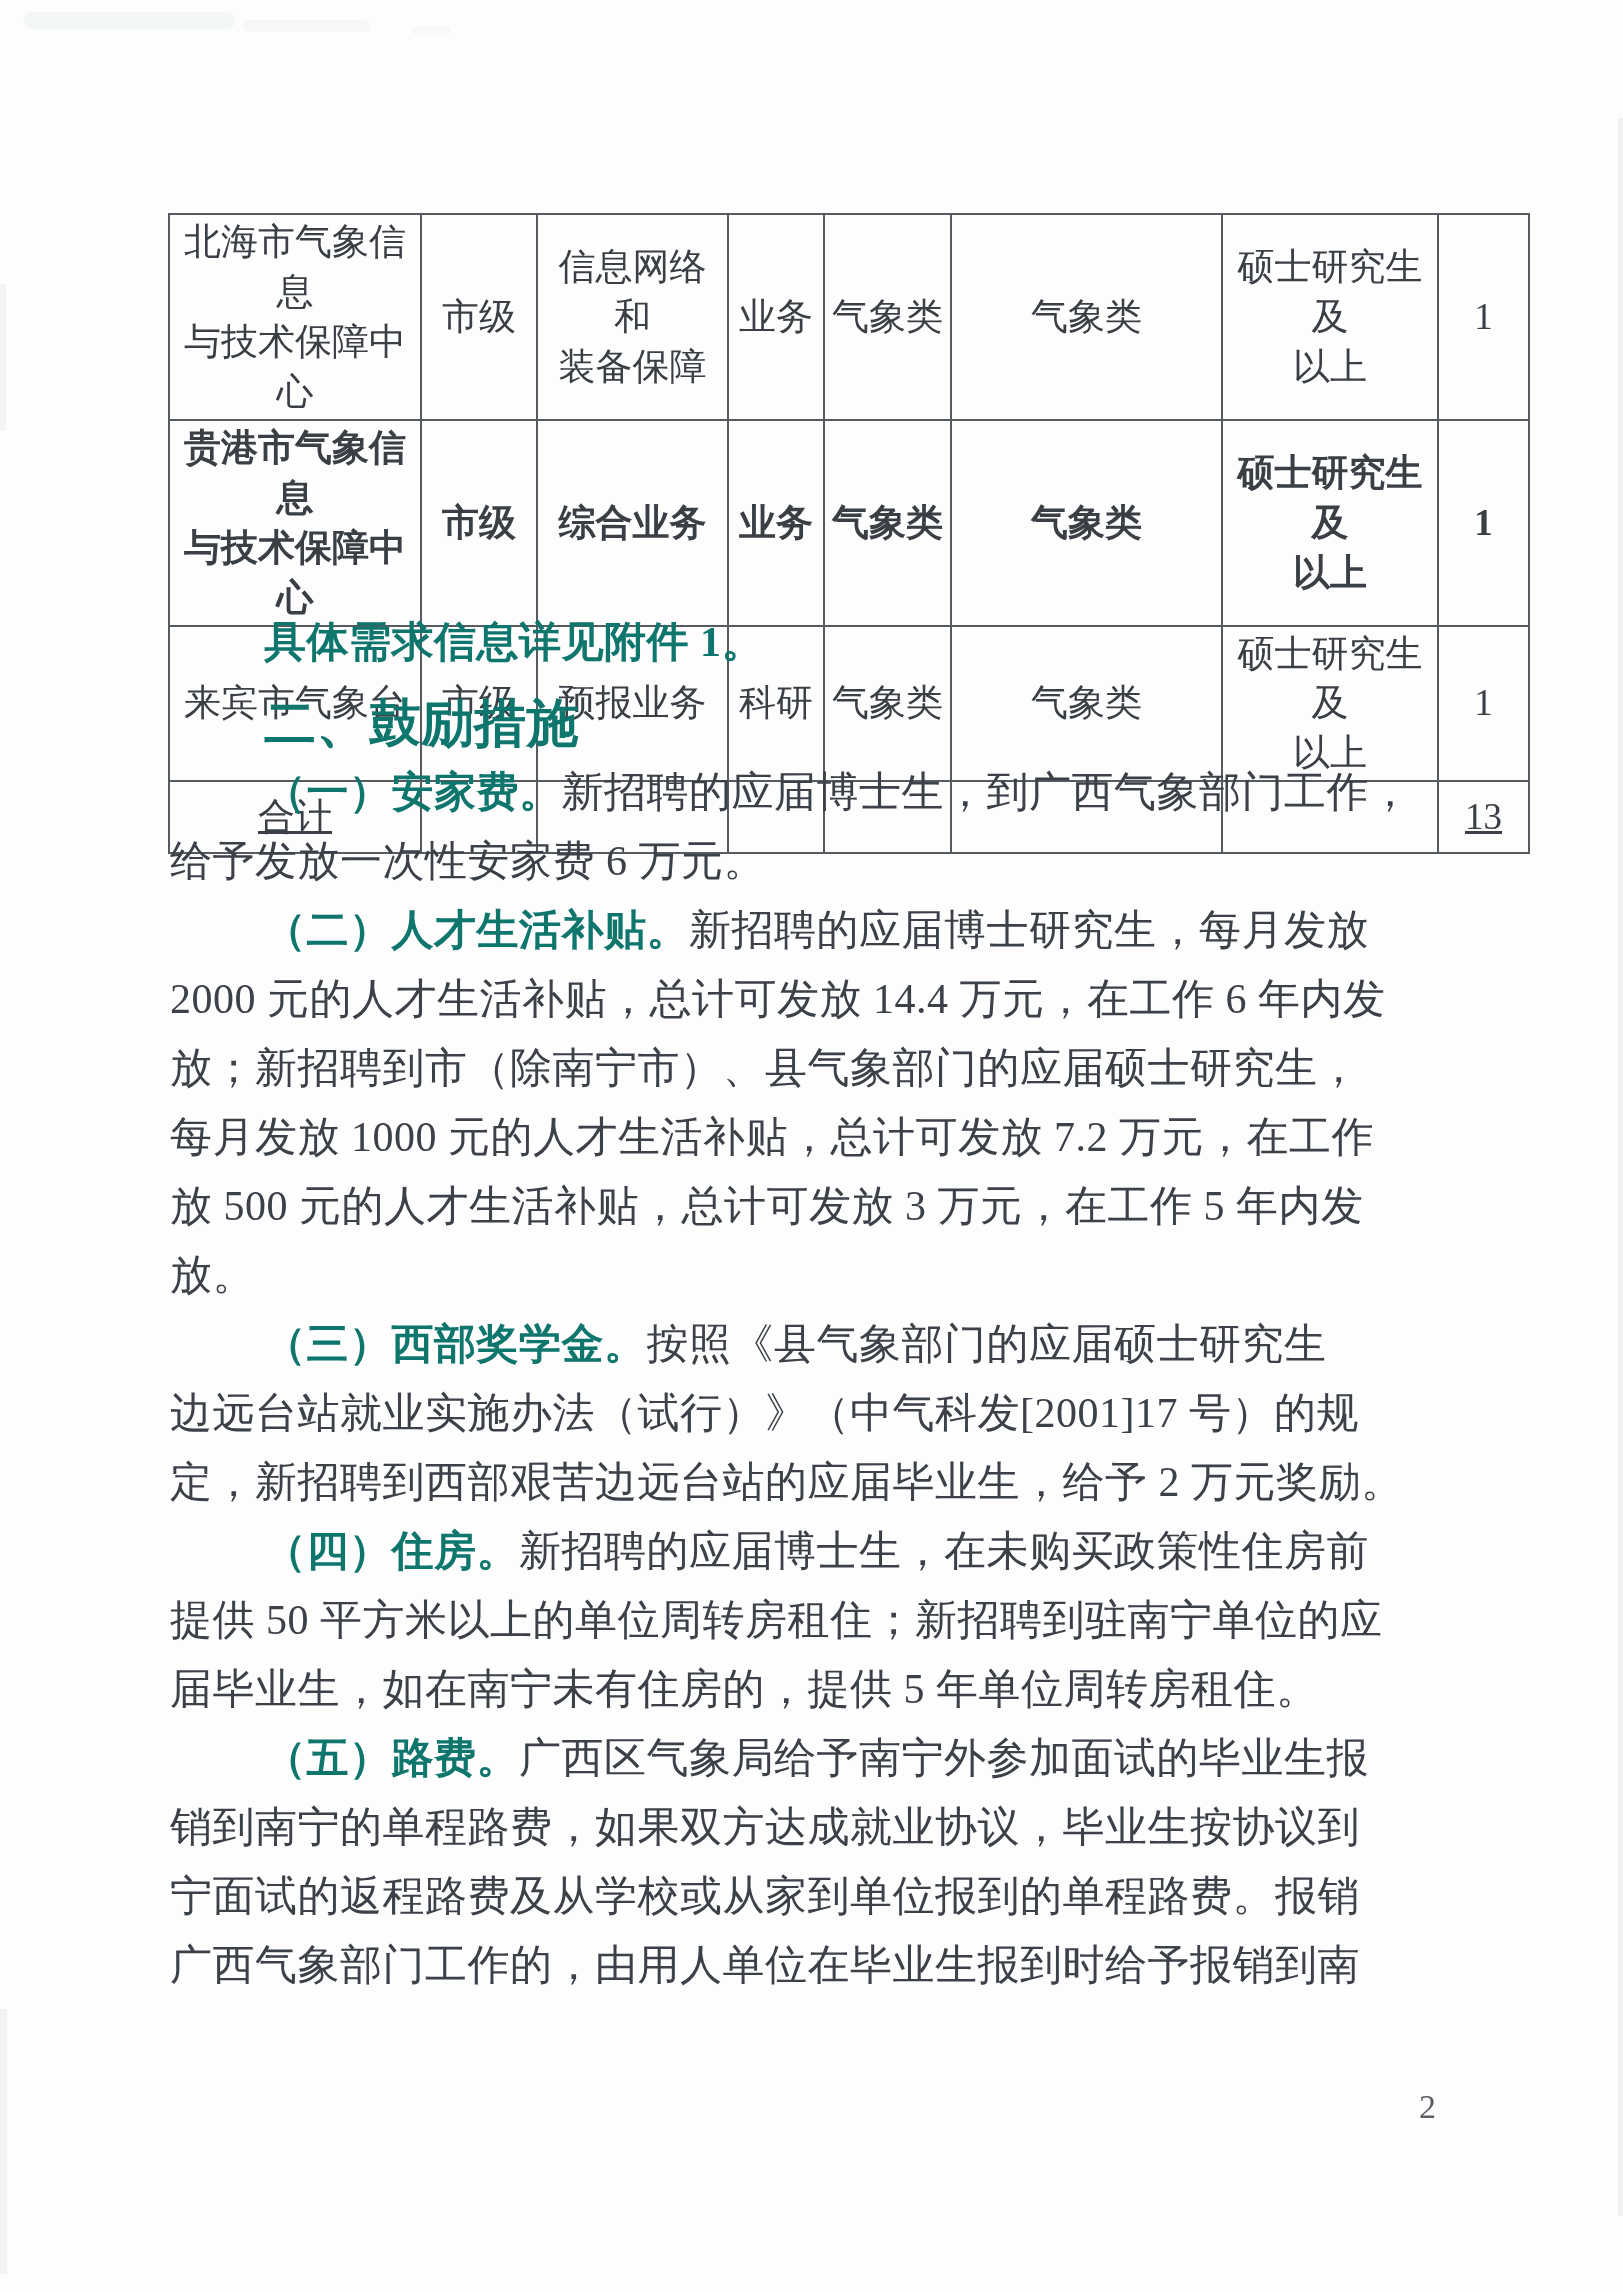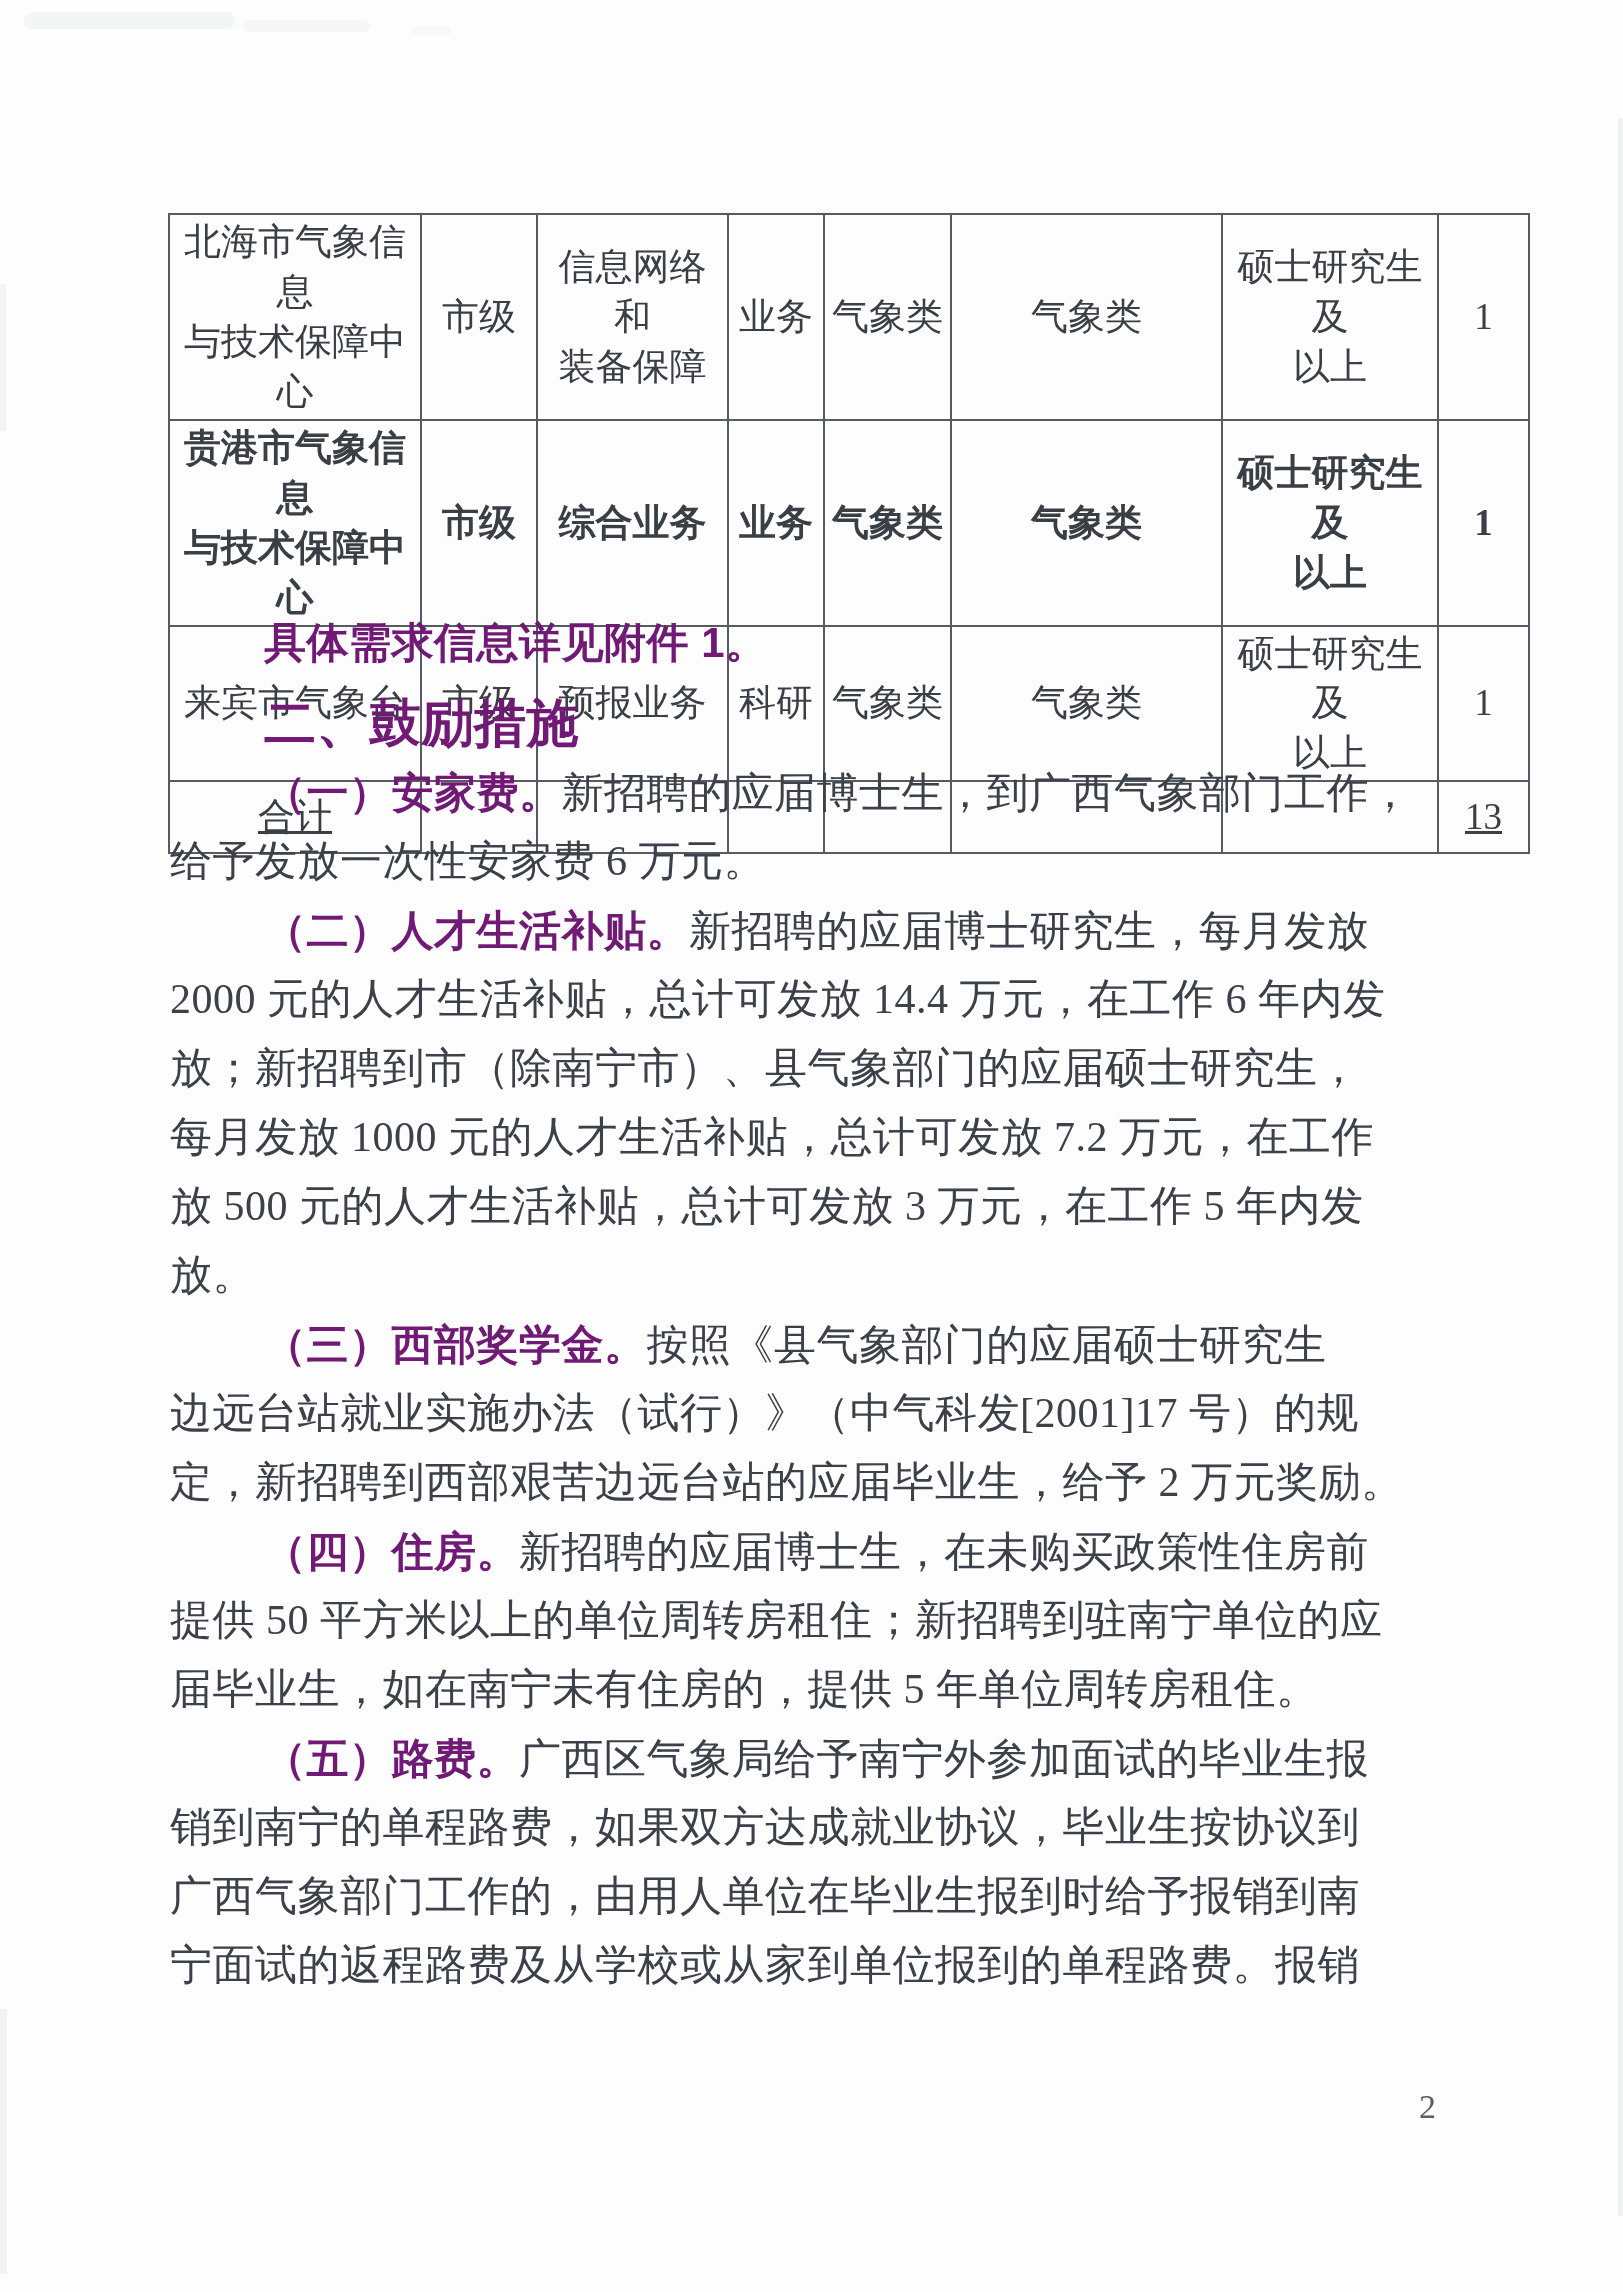--- a/index.html
+++ b/index.html
@@ -46,22 +46,22 @@
   .line{
     height:69px;line-height:69px;
     font-size:42px;
     white-space:nowrap;
     letter-spacing:0.5px;
   }
   .line.indent{padding-left:94px;}
   .line.heading{margin-top:11.8px;font-size:52px;}
   .run-b{
     font-weight:bold;
-    font-family:Liberation Sans, sans-serif;
-    color:#701a75;
+    font-family:Liberation Serif, serif;
+    color:#0f766e;
   }
   .page-number{
     position:absolute;left:1419px;top:2088px;
     font-size:34px;color:#5a5f66;
     font-family:"Liberation Serif","DejaVu Serif",serif;
   }
 </style>
 </head>
 <body>
 
@@ -147,20 +147,20 @@
       <div class="line"><span class="run">放 500 元的人才生活补贴，总计可发放 3 万元，在工作 5 年内发</span></div>
       <div class="line"><span class="run">放。</span></div>
       <div class="line indent"><span class="run-b">（三）西部奖学金。</span><span class="run">按照《县气象部门的应届硕士研究生</span></div>
       <div class="line"><span class="run">边远台站就业实施办法（试行）》（中气科发[2001]17 号）的规</span></div>
       <div class="line"><span class="run">定，新招聘到西部艰苦边远台站的应届毕业生，给予 2 万元奖励。</span></div>
       <div class="line indent"><span class="run-b">（四）住房。</span><span class="run">新招聘的应届博士生，在未购买政策性住房前</span></div>
       <div class="line"><span class="run">提供 50 平方米以上的单位周转房租住；新招聘到驻南宁单位的应</span></div>
       <div class="line"><span class="run">届毕业生，如在南宁未有住房的，提供 5 年单位周转房租住。</span></div>
       <div class="line indent"><span class="run-b">（五）路费。</span><span class="run">广西区气象局给予南宁外参加面试的毕业生报</span></div>
       <div class="line"><span class="run">销到南宁的单程路费，如果双方达成就业协议，毕业生按协议到</span></div>
+      <div class="line"><span class="run">宁面试的返程路费及从学校或从家到单位报到的单程路费。报销</span></div>
       <div class="line"><span class="run">广西气象部门工作的，由用人单位在毕业生报到时给予报销到南</span></div>
-      <div class="line"><span class="run">宁面试的返程路费及从学校或从家到单位报到的单程路费。报销</span></div>
     </div>
 
   <div class="page-number">2</div>
 
 </div>
 
 
 </body></html>

